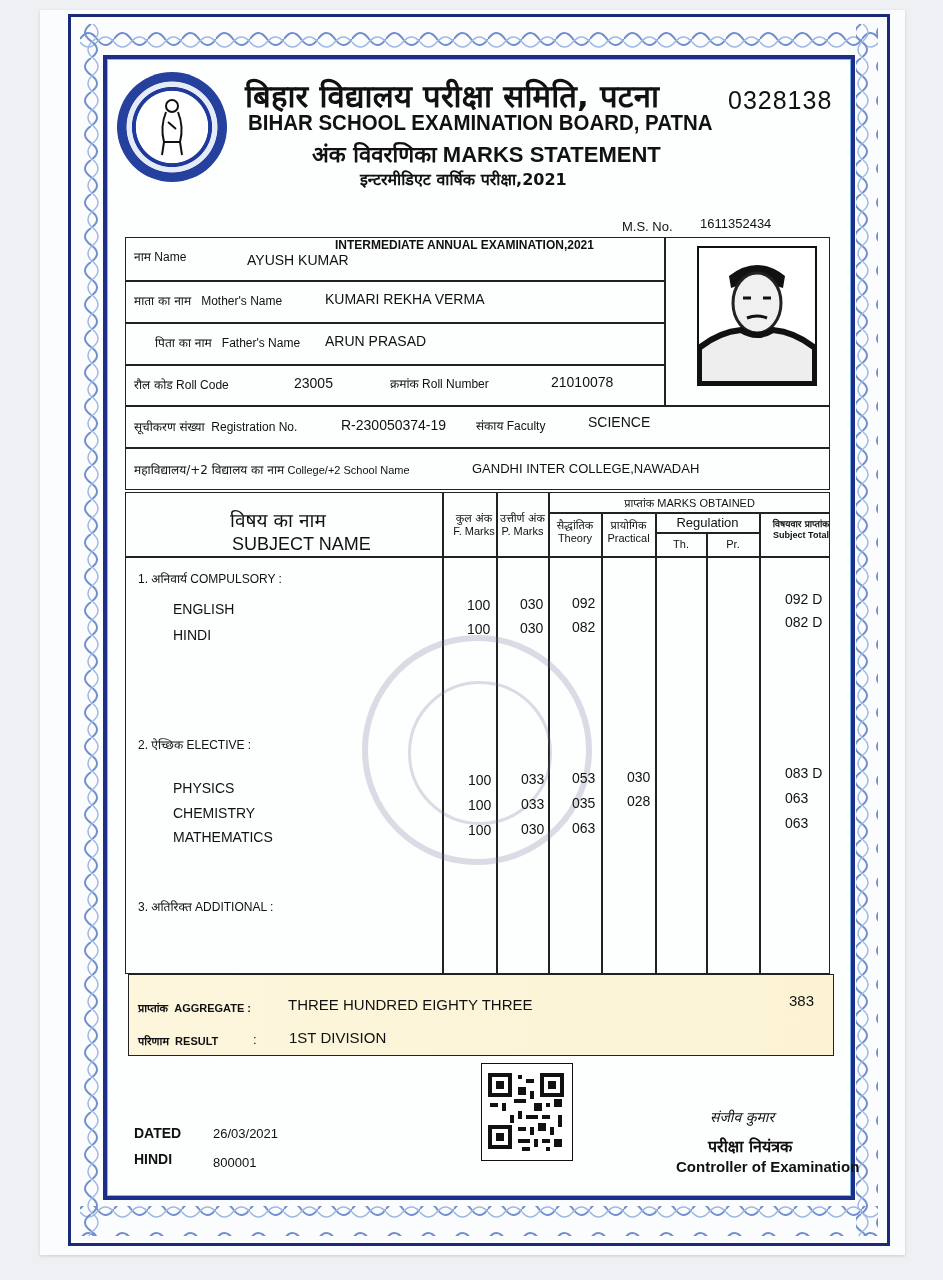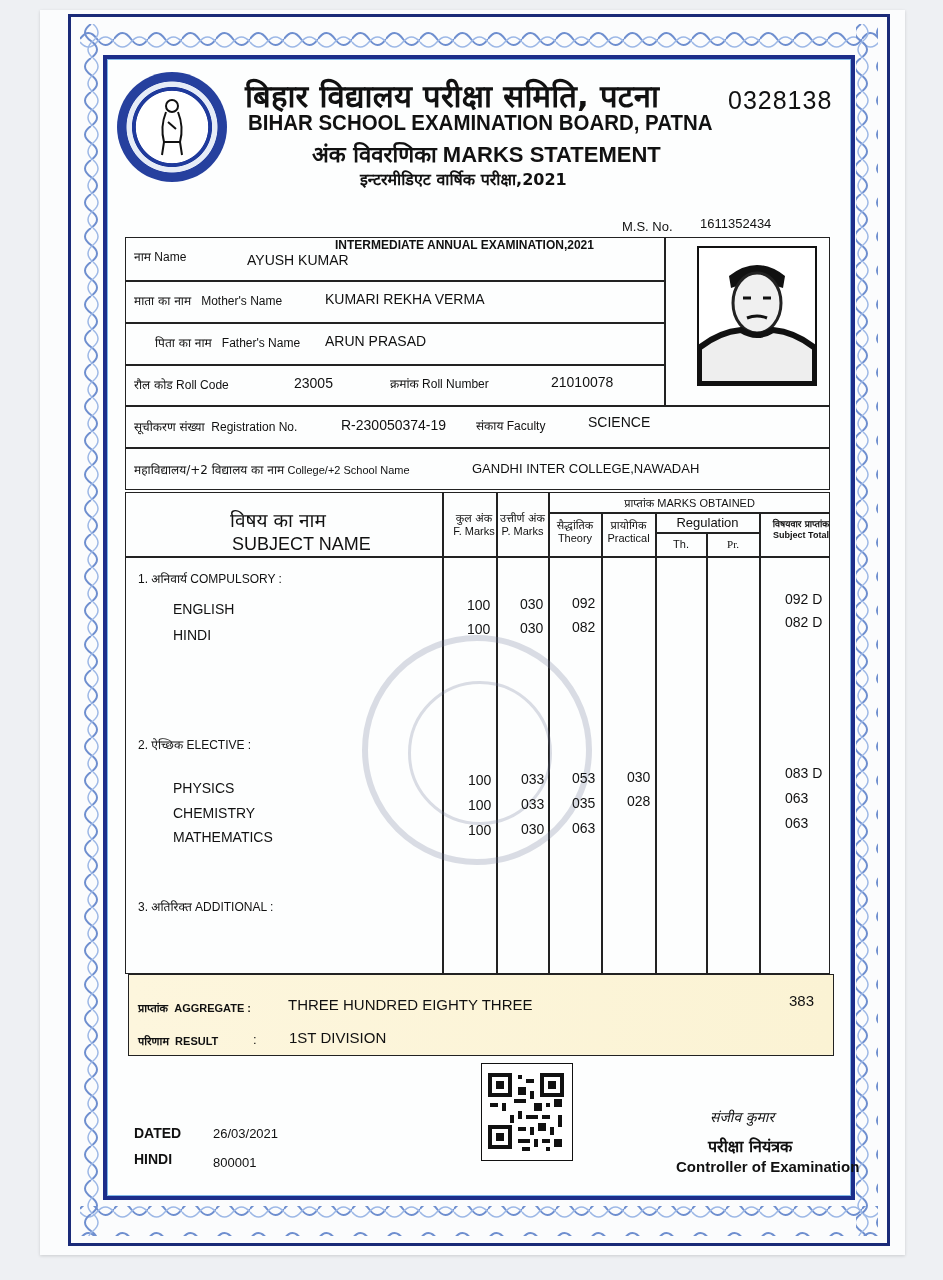--- a/index.html
+++ b/index.html
@@ -201,21 +201,21 @@
 <div class="abs th-small" style="left:549px; top:517px; width:52px;">
   <div class="hindi">सैद्धांतिक</div>
   <div>Theory</div>
 </div>
 <div class="abs th-small" style="left:602px; top:517px; width:53px;">
   <div class="hindi">प्रायोगिक</div>
   <div>Practical</div>
 </div>
 <div class="abs th-small" style="left:656px; top:515px; width:103px; font-size:13px;">Regulation</div>
 <div class="abs th-small" style="left:656px; top:538px; width:50px;">Th.</div>
-<div class="abs th-small" style="left:707px; top:538px; width:52px;font-family:Liberation Serif, serif;">Pr.</div>
+<div class="abs th-small" style="left:707px; top:538px; width:52px;">Pr.</div>
 <div class="abs th-small" style="left:760px; top:517px; width:82px; font-size:9px; font-weight:bold;">
   <div class="hindi">विषयवार प्राप्तांक</div>
   <div>Subject Total</div>
 </div>
 
 <div class="abs" style="left:138px; top:570px; font-size:12px;">1.  अनिवार्य COMPULSORY :</div>
 
 <div>
   <div class="num" style="left:173px; top:601px;">ENGLISH</div>
   <div class="num" style="left:467px; top:597px;">100</div>

